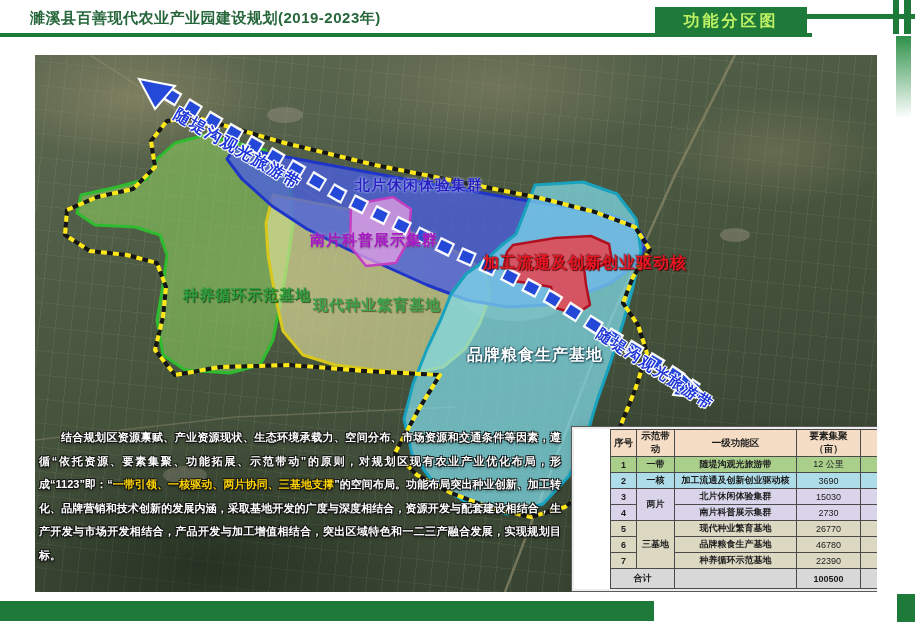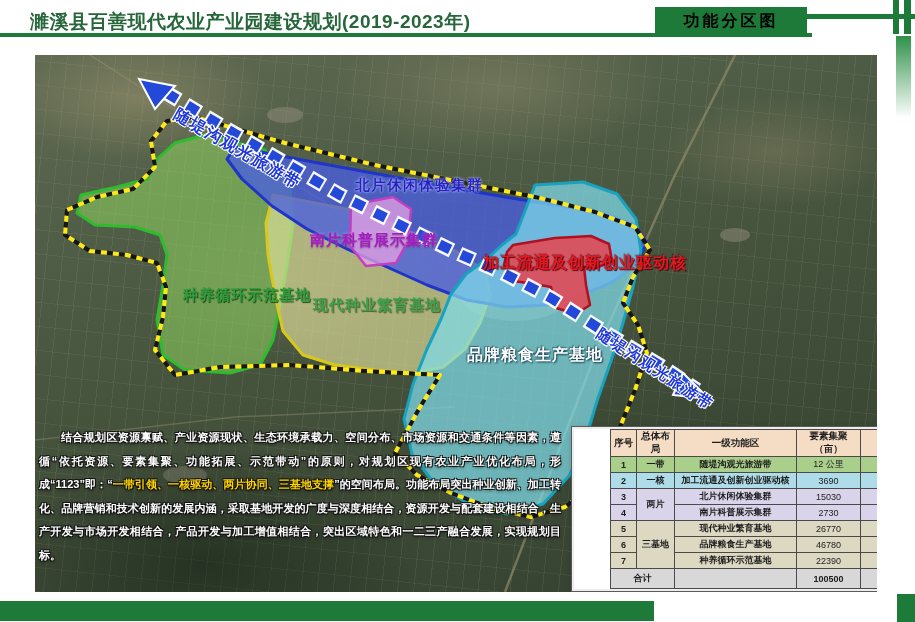--- a/index.html
+++ b/index.html
@@ -1,25 +1,25 @@
 <!DOCTYPE html>
 <html><head>
 <meta charset="utf-8">
 <style>
   * { margin:0; padding:0; box-sizing:border-box; }
   html,body { width:915px; height:622px; background:#ffffff; overflow:hidden;
               font-family:"Liberation Sans","DejaVu Sans",sans-serif; }
   .page { position:relative; width:915px; height:622px; background:#fff; }
 
   
-  .page-title { position:absolute; left:30px; top:9px; font-size:19px; font-weight:bold;
+  .page-title { position:absolute; left:30px; top:9px; font-size:15px; font-weight:bold;
                 color:#26663a; letter-spacing:0.5px; white-space:nowrap; }
   .title-rule { position:absolute; left:0; top:33px; width:812px; height:4px; background:#1e7a38; }
   .map-label-box { position:absolute; left:655px; top:7px; width:152px; height:27px;
-                   background:#1e7a38; color:#000000; font-size:16px; font-weight:bold;
+                   background:#1e7a38; color:#bef264; font-size:16px; font-weight:bold;
                    text-align:center; line-height:27px; letter-spacing:3px; }
   .step-line  { position:absolute; left:806px; top:14px; width:109px; height:5px; background:#1e7a38; }
   .vbar-a { position:absolute; left:893px; top:0; width:6px;  height:34px; background:#1e7a38; }
   .vbar-b { position:absolute; left:904px; top:0; width:7px;  height:34px; background:#1e7a38; }
   .grad-stripe { position:absolute; left:896px; top:36px; width:15px; height:82px;
                  background:linear-gradient(180deg,#2e9148,rgba(46,145,72,0)); }
 
   
   .footer-bar { position:absolute; left:0; top:601px; width:654px; height:20px; background:#1e7a38; }
   .footer-sq  { position:absolute; left:897px; top:594px; width:18px; height:28px; background:#1e7a38; }
@@ -146,21 +146,21 @@
         <colgroup>
             <col style="width:26px">
             <col style="width:38px">
             <col style="width:122px">
             <col style="width:64px">
             <col style="width:56px">
           </colgroup>
         <thead>
           <tr>
             <th>序号</th>
-            <th>总体布局</th>
+            <th>示范带动</th>
             <th>一级功能区</th>
             <th>要素集聚（亩）</th>
             <th>备注</th>
           </tr>
         </thead>
         <tbody>
           <tr class="r-band">
             <td>1</td>
             <td>一带</td>
             <td>随堤沟观光旅游带</td>

